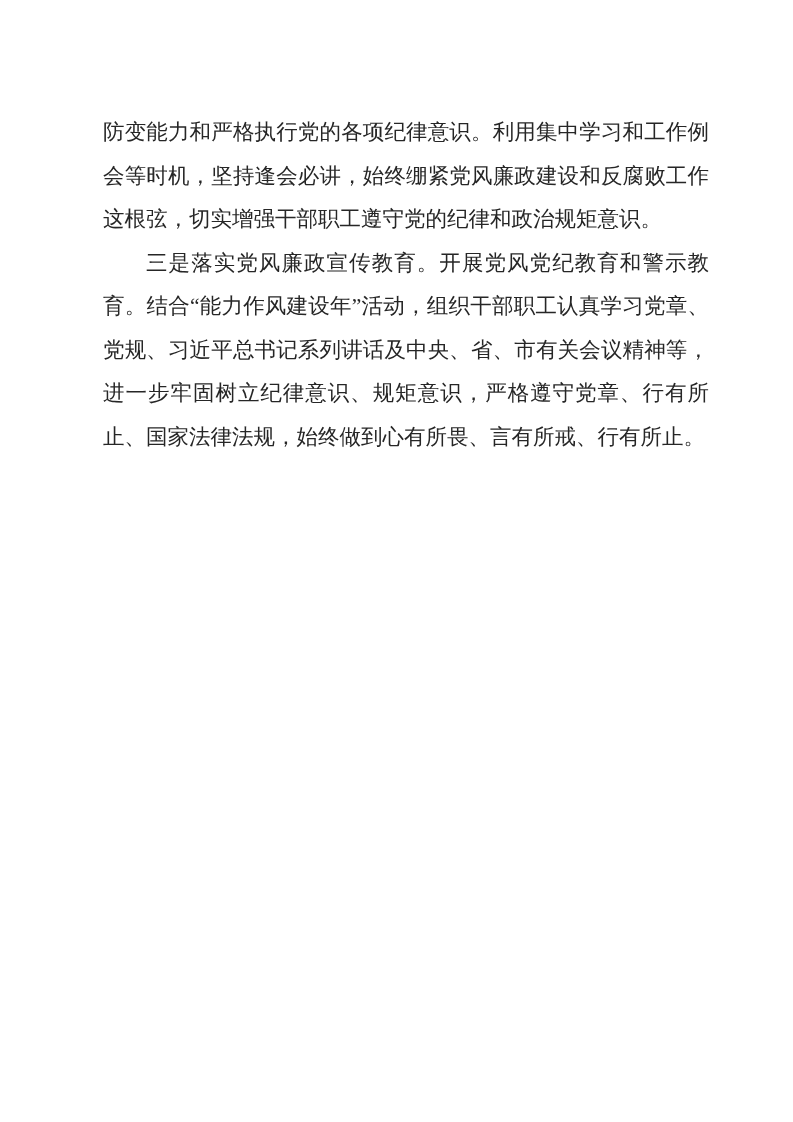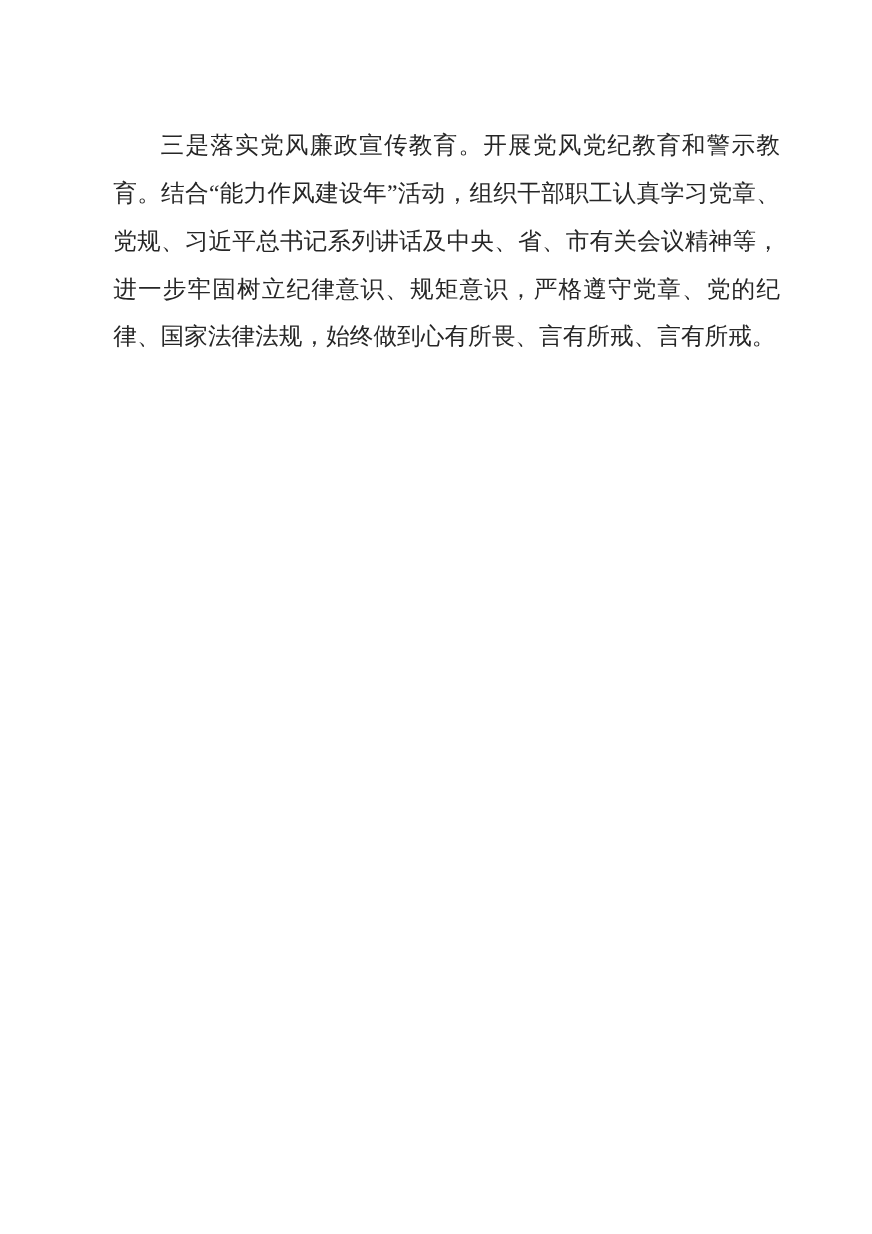--- a/index.html
+++ b/index.html
@@ -34,15 +34,16 @@
   }
   .para.indent {
     text-indent: 2em;
   }
 </style>
 </head>
 <body>
 
 <div class="page">
   <div class="doc-content">
-    <p class="para indent">三是落实党风廉政宣传教育。开展党风党纪教育和警示教育。结合“能力作风建设年”活动，组织干部职工认真学习党章、党规、习近平总书记系列讲话及中央、省、市有关会议精神等，进一步牢固树立纪律意识、规矩意识，严格遵守党章、党的纪律、国家法律法规，始终做到心有所畏、言有所戒、言有所戒。</p>
+    <p class="para">防变能力和严格执行党的各项纪律意识。利用集中学习和工作例会等时机，坚持逢会必讲，始终绷紧党风廉政建设和反腐败工作这根弦，切实增强干部职工遵守党的纪律和政治规矩意识。</p>
+    <p class="para indent">三是落实党风廉政宣传教育。开展党风党纪教育和警示教育。结合“能力作风建设年”活动，组织干部职工认真学习党章、党规、习近平总书记系列讲话及中央、省、市有关会议精神等，进一步牢固树立纪律意识、规矩意识，严格遵守党章、行有所止、国家法律法规，始终做到心有所畏、言有所戒、行有所止。</p>
   </div>
 </div>
 
 </body></html>

